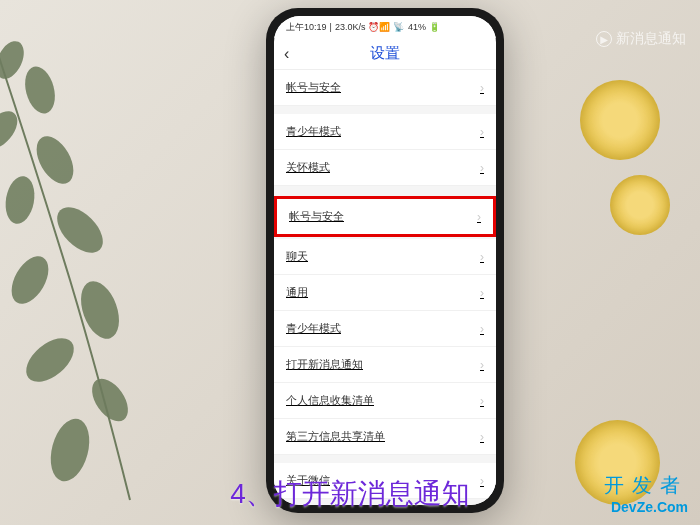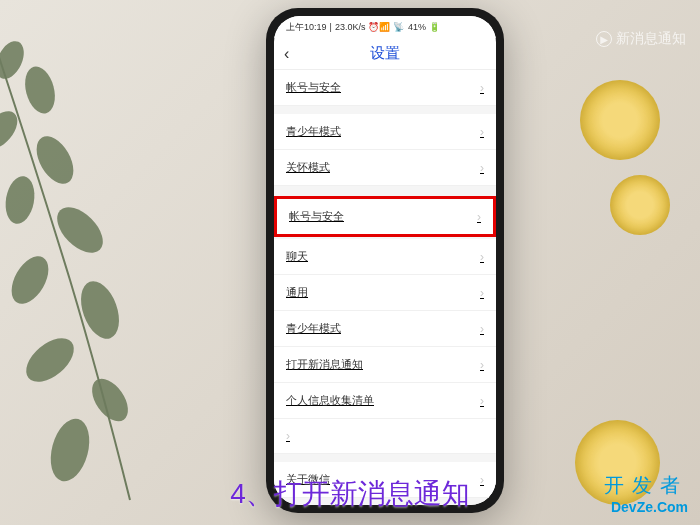--- a/index.html
+++ b/index.html
@@ -227,20 +227,21 @@
       </div>
       <div class="list-item">
         <span>打开新消息通知</span>
         <span class="chevron">›</span>
       </div>
       <div class="list-item">
         <span>个人信息收集清单</span>
         <span class="chevron">›</span>
       </div>
       <div class="list-item">
+        <span>第三方信息共享清单</span>
         <span class="chevron">›</span>
       </div>
       <div class="section-gap"></div>
       <div class="list-item">
         <span>关于微信</span>
         <span class="chevron">›</span>
       </div>
 
     </div>
   </div>

